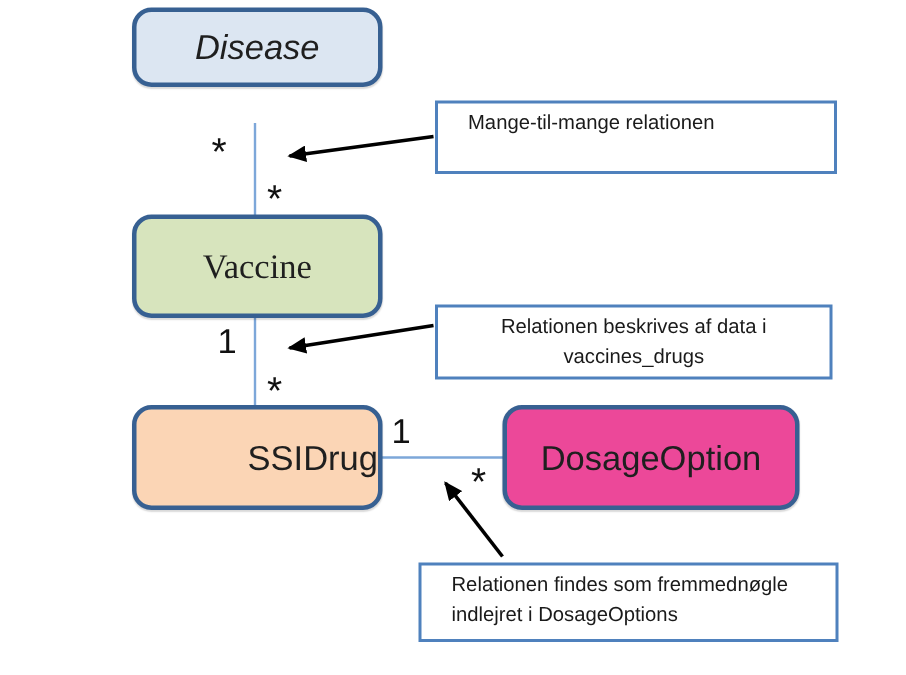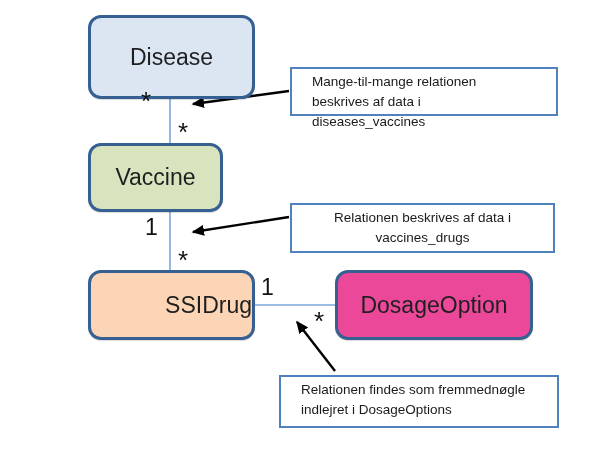--- a/index.html
+++ b/index.html
@@ -8,22 +8,22 @@
     font-family:"Liberation Sans",sans-serif;
   }
   .overlay{position:absolute;left:0;top:0;width:604px;height:450px;}
   .entity{
     position:absolute;box-sizing:border-box;
     border:3px solid #376092;border-radius:13px;
     display:flex;align-items:center;justify-content:center;
     color:#1f1f1f;font-size:23px;
     box-shadow:0 1px 1px rgba(0,0,0,0.15);
   }
-  #e-disease{left:88px;top:15px;width:167px;height:84px;}
-  #e-vaccine{left:88px;top:143px;width:135px;height:69px;}
+  #e-disease{left:88px;top:5px;width:167px;height:53px;font-style:italic;}
+  #e-vaccine{left:88px;top:143px;width:167px;height:69px;font-family:Liberation Serif, serif;}
   #e-ssidrug{left:88px;top:270px;width:167px;height:70px;}
   #e-dosage{left:335px;top:270px;width:198px;height:70px;}
   .card{position:absolute;color:#111111;line-height:1;}
   #c1{left:141px;top:88px;font-size:26px;}
   #c2{left:178px;top:119px;font-size:26px;}
   #c3{left:145px;top:216px;font-size:23px;}
   #c4{left:178px;top:247px;font-size:26px;}
   #c5{left:261px;top:276px;font-size:23px;}
   #c6{left:314px;top:308px;font-size:26px;}
   .note{
@@ -69,21 +69,20 @@
 
   <span class="card" id="c1">*</span>
   <span class="card" id="c2">*</span>
   <span class="card" id="c3">1</span>
   <span class="card" id="c4">*</span>
   <span class="card" id="c5">1</span>
   <span class="card" id="c6">*</span>
 
   <div class="note" id="n1">
     <div>Mange-til-mange relationen</div>
-    <div>beskrives af data i diseases_vaccines</div>
   </div>
   <div class="note" id="n2">
     <div>Relationen beskrives af data i</div>
     <div>vaccines_drugs</div>
   </div>
   <div class="note" id="n3">
     <div>Relationen findes som fremmednøgle</div>
     <div>indlejret i DosageOptions</div>
   </div>
 

